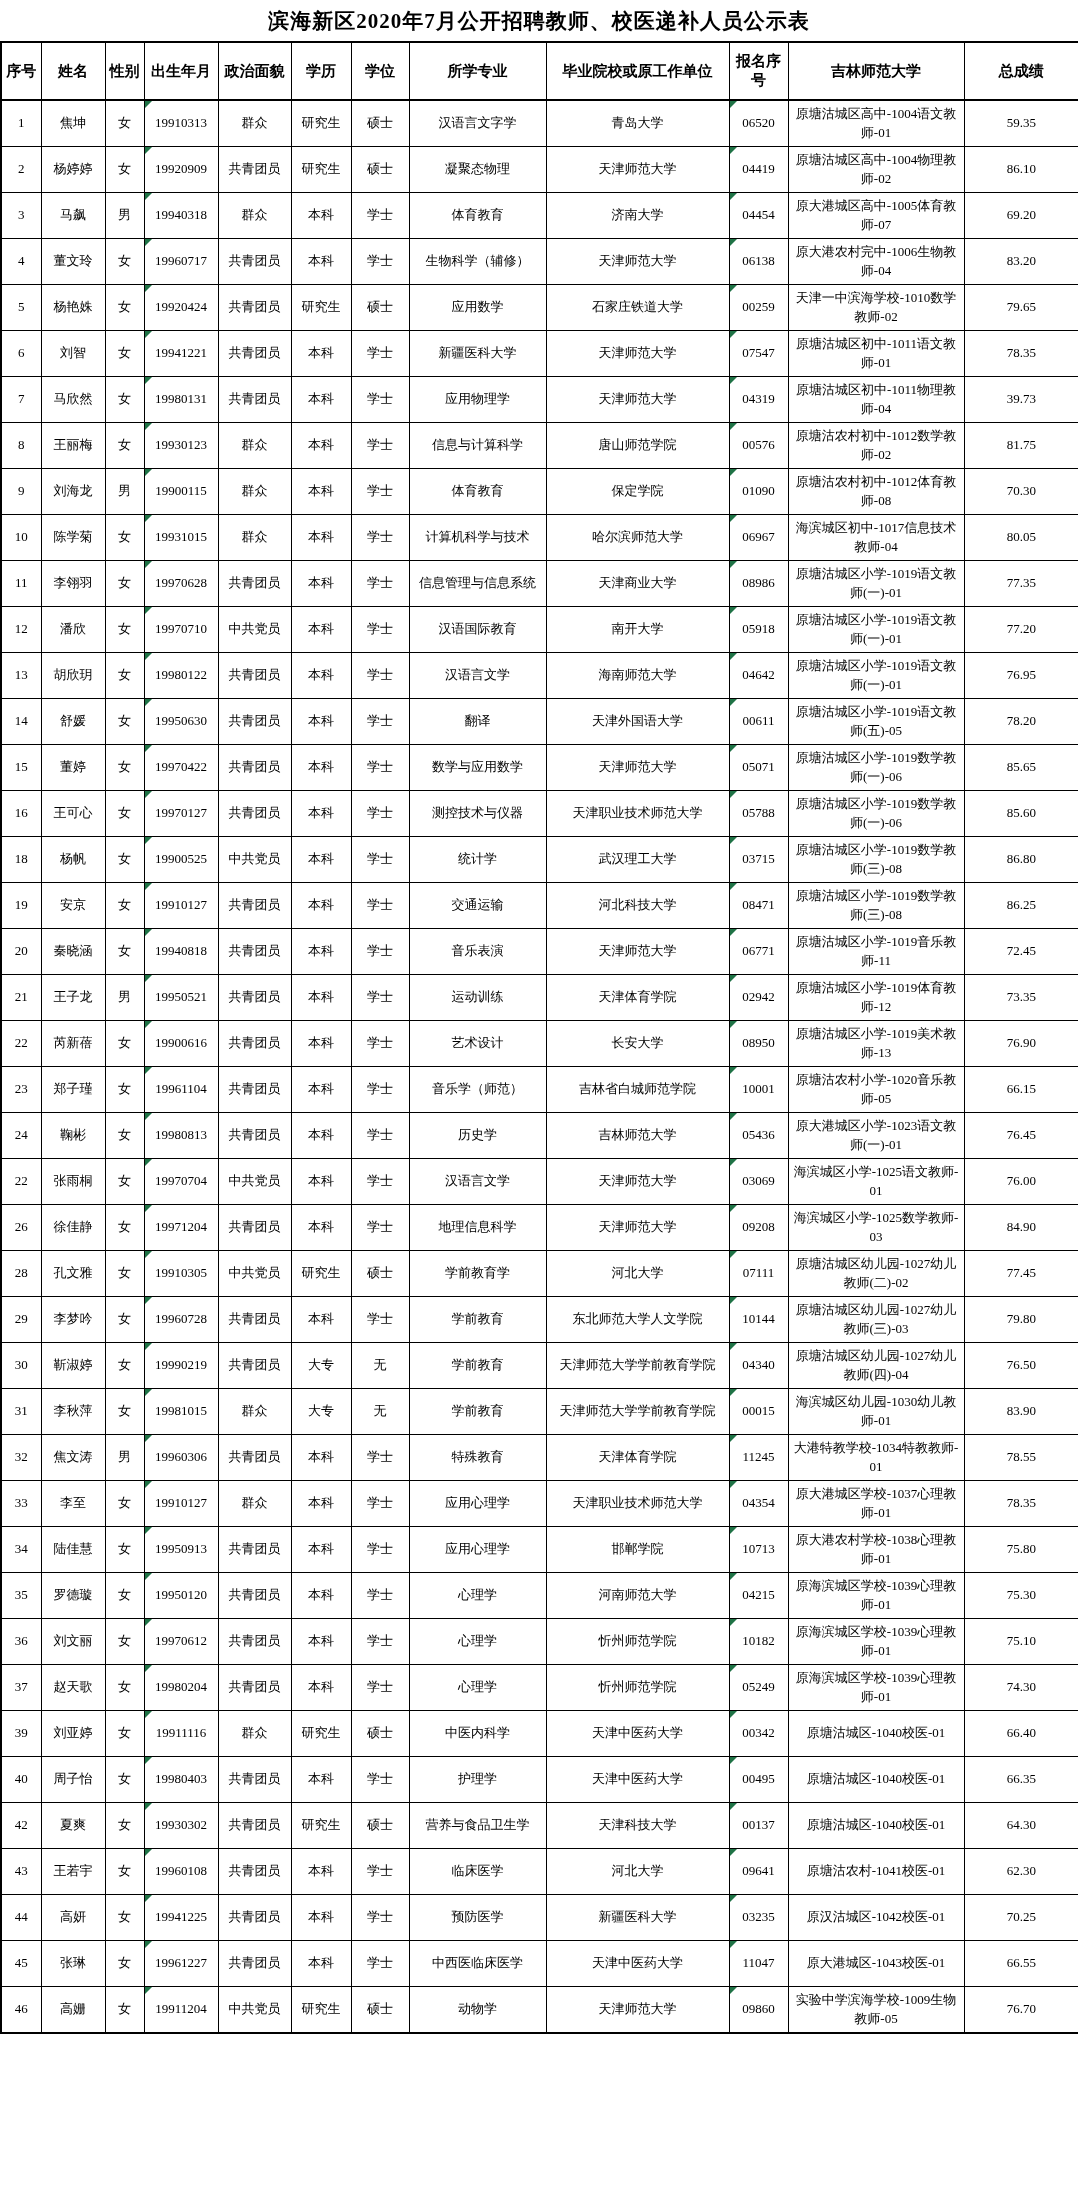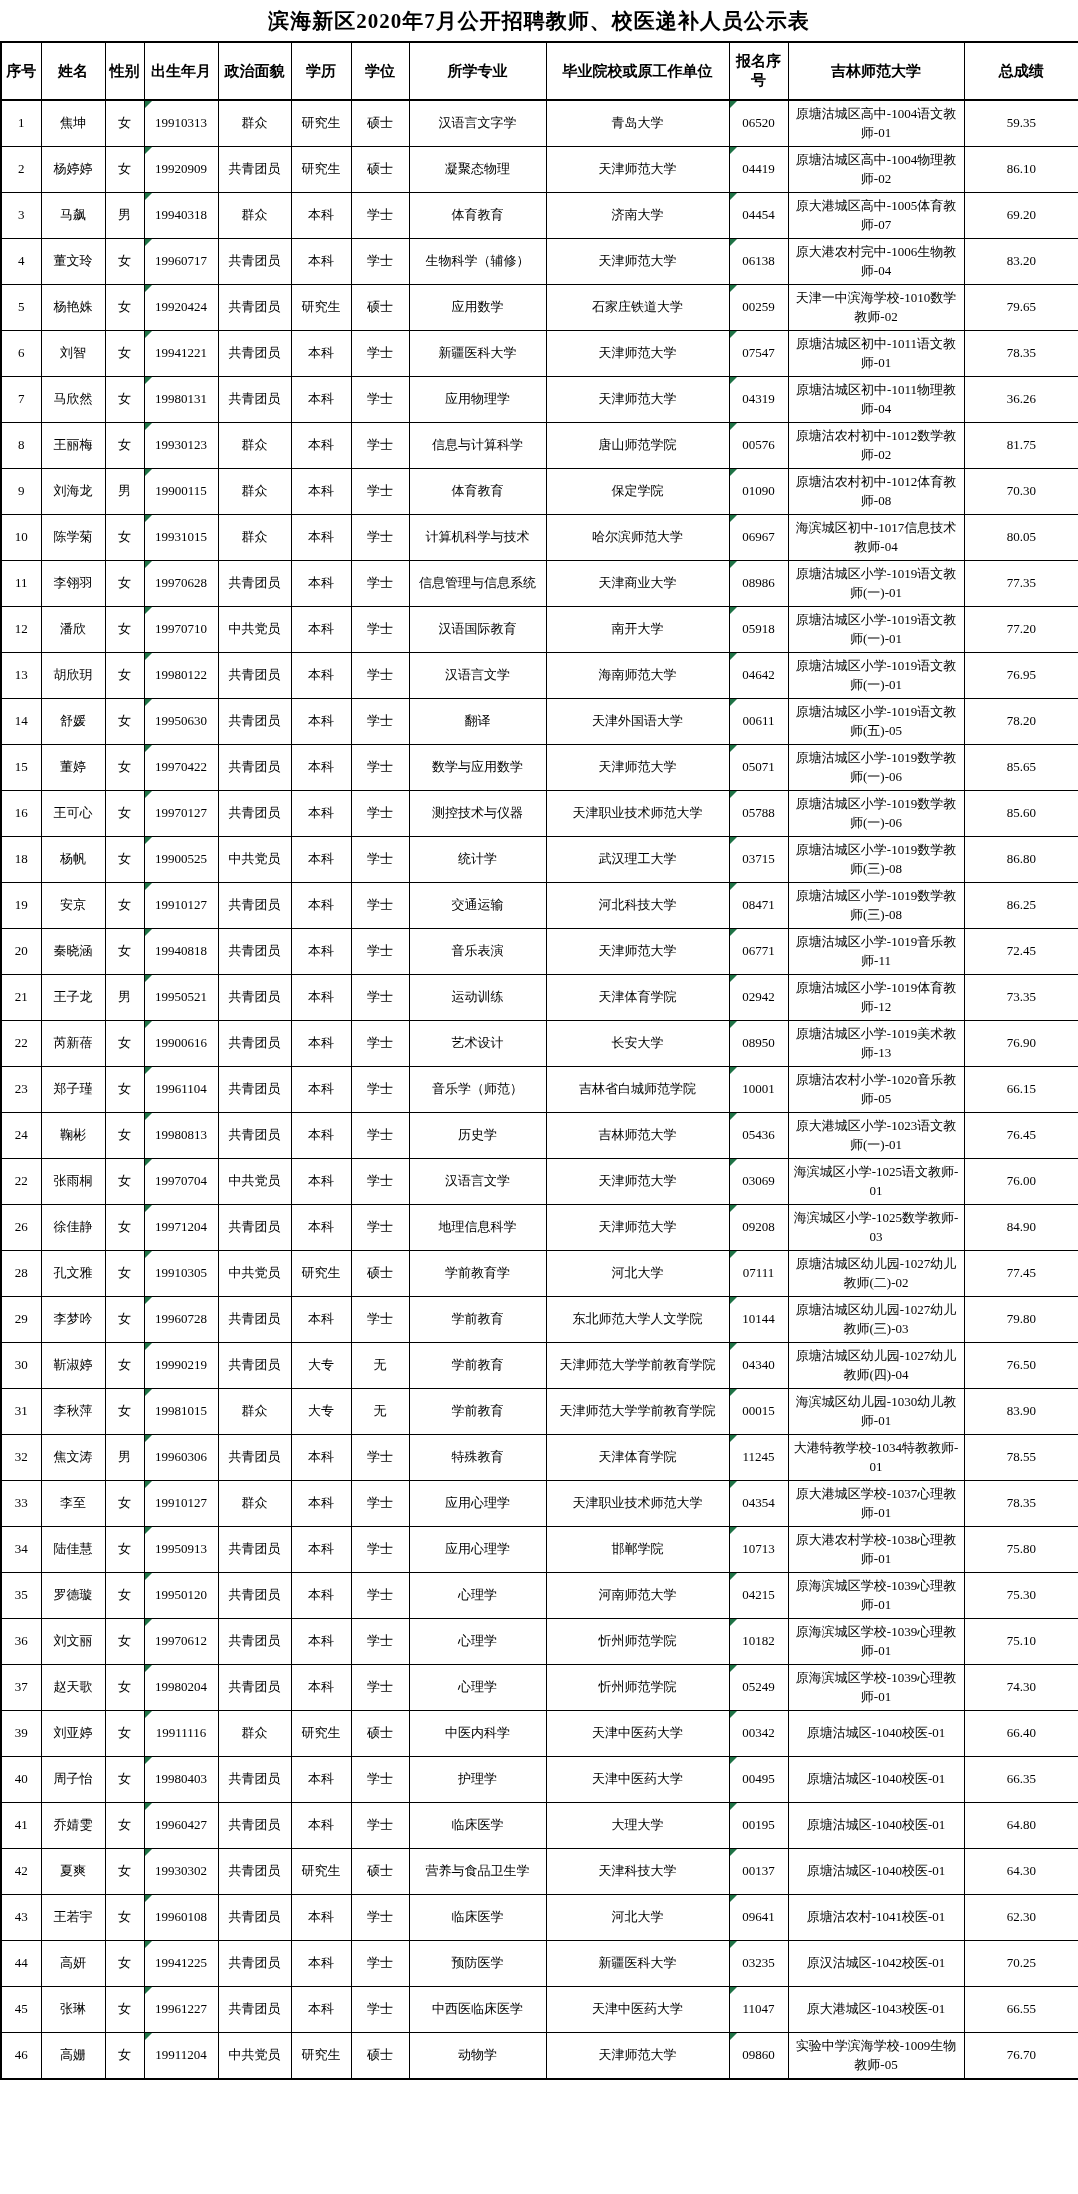--- a/index.html
+++ b/index.html
@@ -181,21 +181,21 @@
           <td class="c-name">马欣然</td>
           <td class="c-gender">女</td>
           <td class="c-birth"><span class="flag-tri" style="border-top-color: rgb(31, 115, 70);"></span>19980131</td>
           <td class="c-political">共青团员</td>
           <td class="c-education">本科</td>
           <td class="c-degree">学士</td>
           <td class="c-major">应用物理学</td>
           <td class="c-school">天津师范大学</td>
           <td class="c-reg_no"><span class="flag-tri" style="border-top-color: rgb(31, 115, 70);"></span>04319</td>
           <td class="c-position">原塘沽城区初中-1011物理教师-04</td>
-          <td class="c-score">36.26</td>
+          <td class="c-score">39.73</td>
         </tr>
         <tr>
           <td class="c-seq">8</td>
           <td class="c-name">王丽梅</td>
           <td class="c-gender">女</td>
           <td class="c-birth"><span class="flag-tri" style="border-top-color: rgb(31, 115, 70);"></span>19930123</td>
           <td class="c-political">群众</td>
           <td class="c-education">本科</td>
           <td class="c-degree">学士</td>
           <td class="c-major">信息与计算科学</td>
@@ -604,34 +604,20 @@
           <td class="c-political">共青团员</td>
           <td class="c-education">本科</td>
           <td class="c-degree">学士</td>
           <td class="c-major">护理学</td>
           <td class="c-school">天津中医药大学</td>
           <td class="c-reg_no"><span class="flag-tri" style="border-top-color: rgb(31, 115, 70);"></span>00495</td>
           <td class="c-position">原塘沽城区-1040校医-01</td>
           <td class="c-score">66.35</td>
         </tr>
         <tr>
-          <td class="c-seq">41</td>
-          <td class="c-name">乔婧雯</td>
-          <td class="c-gender">女</td>
-          <td class="c-birth"><span class="flag-tri" style="border-top-color: rgb(31, 115, 70);"></span>19960427</td>
-          <td class="c-political">共青团员</td>
-          <td class="c-education">本科</td>
-          <td class="c-degree">学士</td>
-          <td class="c-major">临床医学</td>
-          <td class="c-school">大理大学</td>
-          <td class="c-reg_no"><span class="flag-tri" style="border-top-color: rgb(31, 115, 70);"></span>00195</td>
-          <td class="c-position">原塘沽城区-1040校医-01</td>
-          <td class="c-score">64.80</td>
-        </tr>
-        <tr>
           <td class="c-seq">42</td>
           <td class="c-name">夏爽</td>
           <td class="c-gender">女</td>
           <td class="c-birth"><span class="flag-tri" style="border-top-color: rgb(31, 115, 70);"></span>19930302</td>
           <td class="c-political">共青团员</td>
           <td class="c-education">研究生</td>
           <td class="c-degree">硕士</td>
           <td class="c-major">营养与食品卫生学</td>
           <td class="c-school">天津科技大学</td>
           <td class="c-reg_no"><span class="flag-tri" style="border-top-color: rgb(31, 115, 70);"></span>00137</td>

